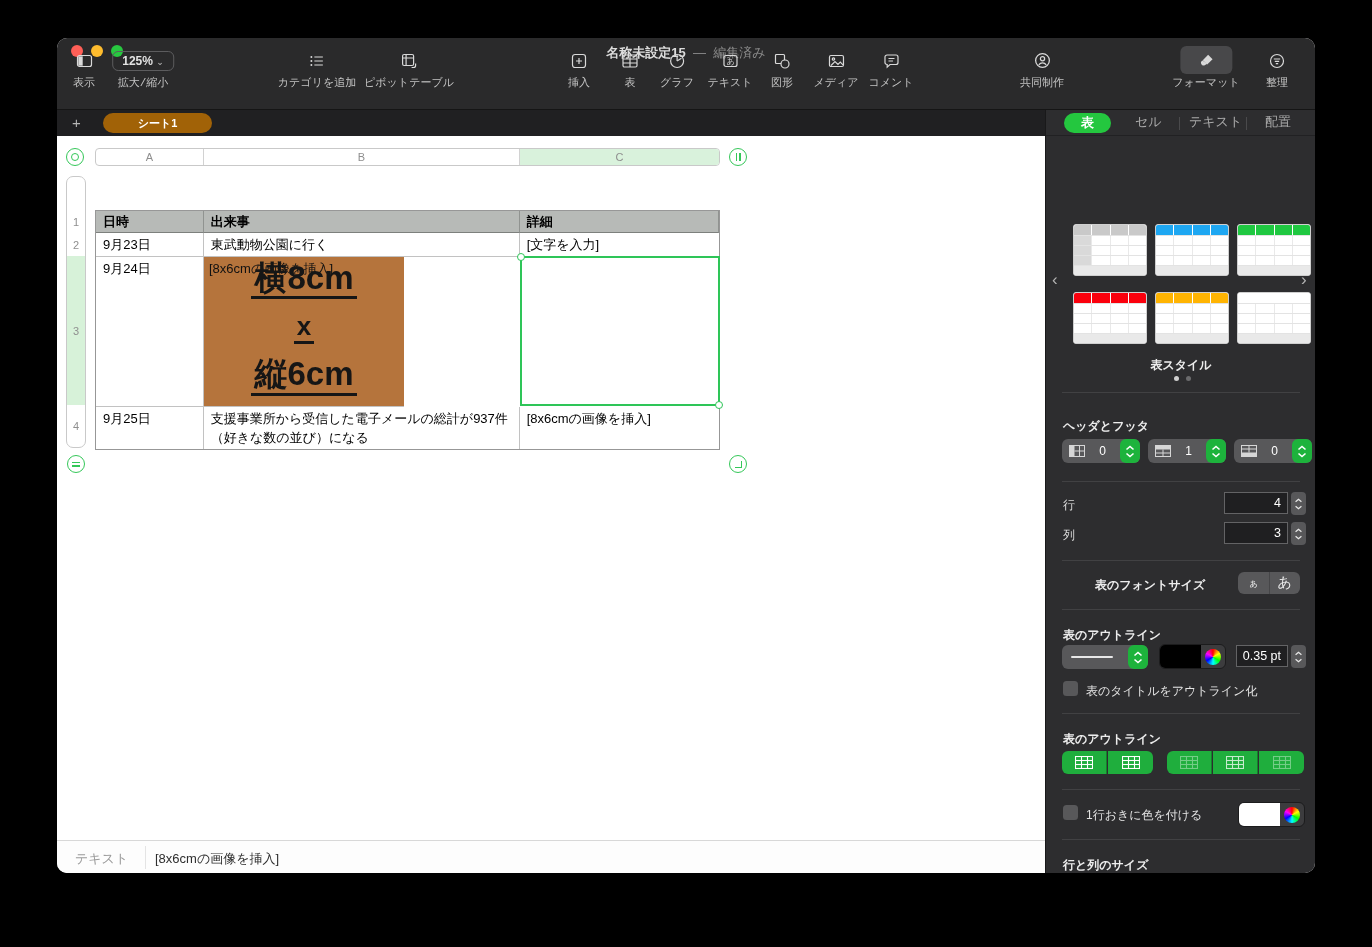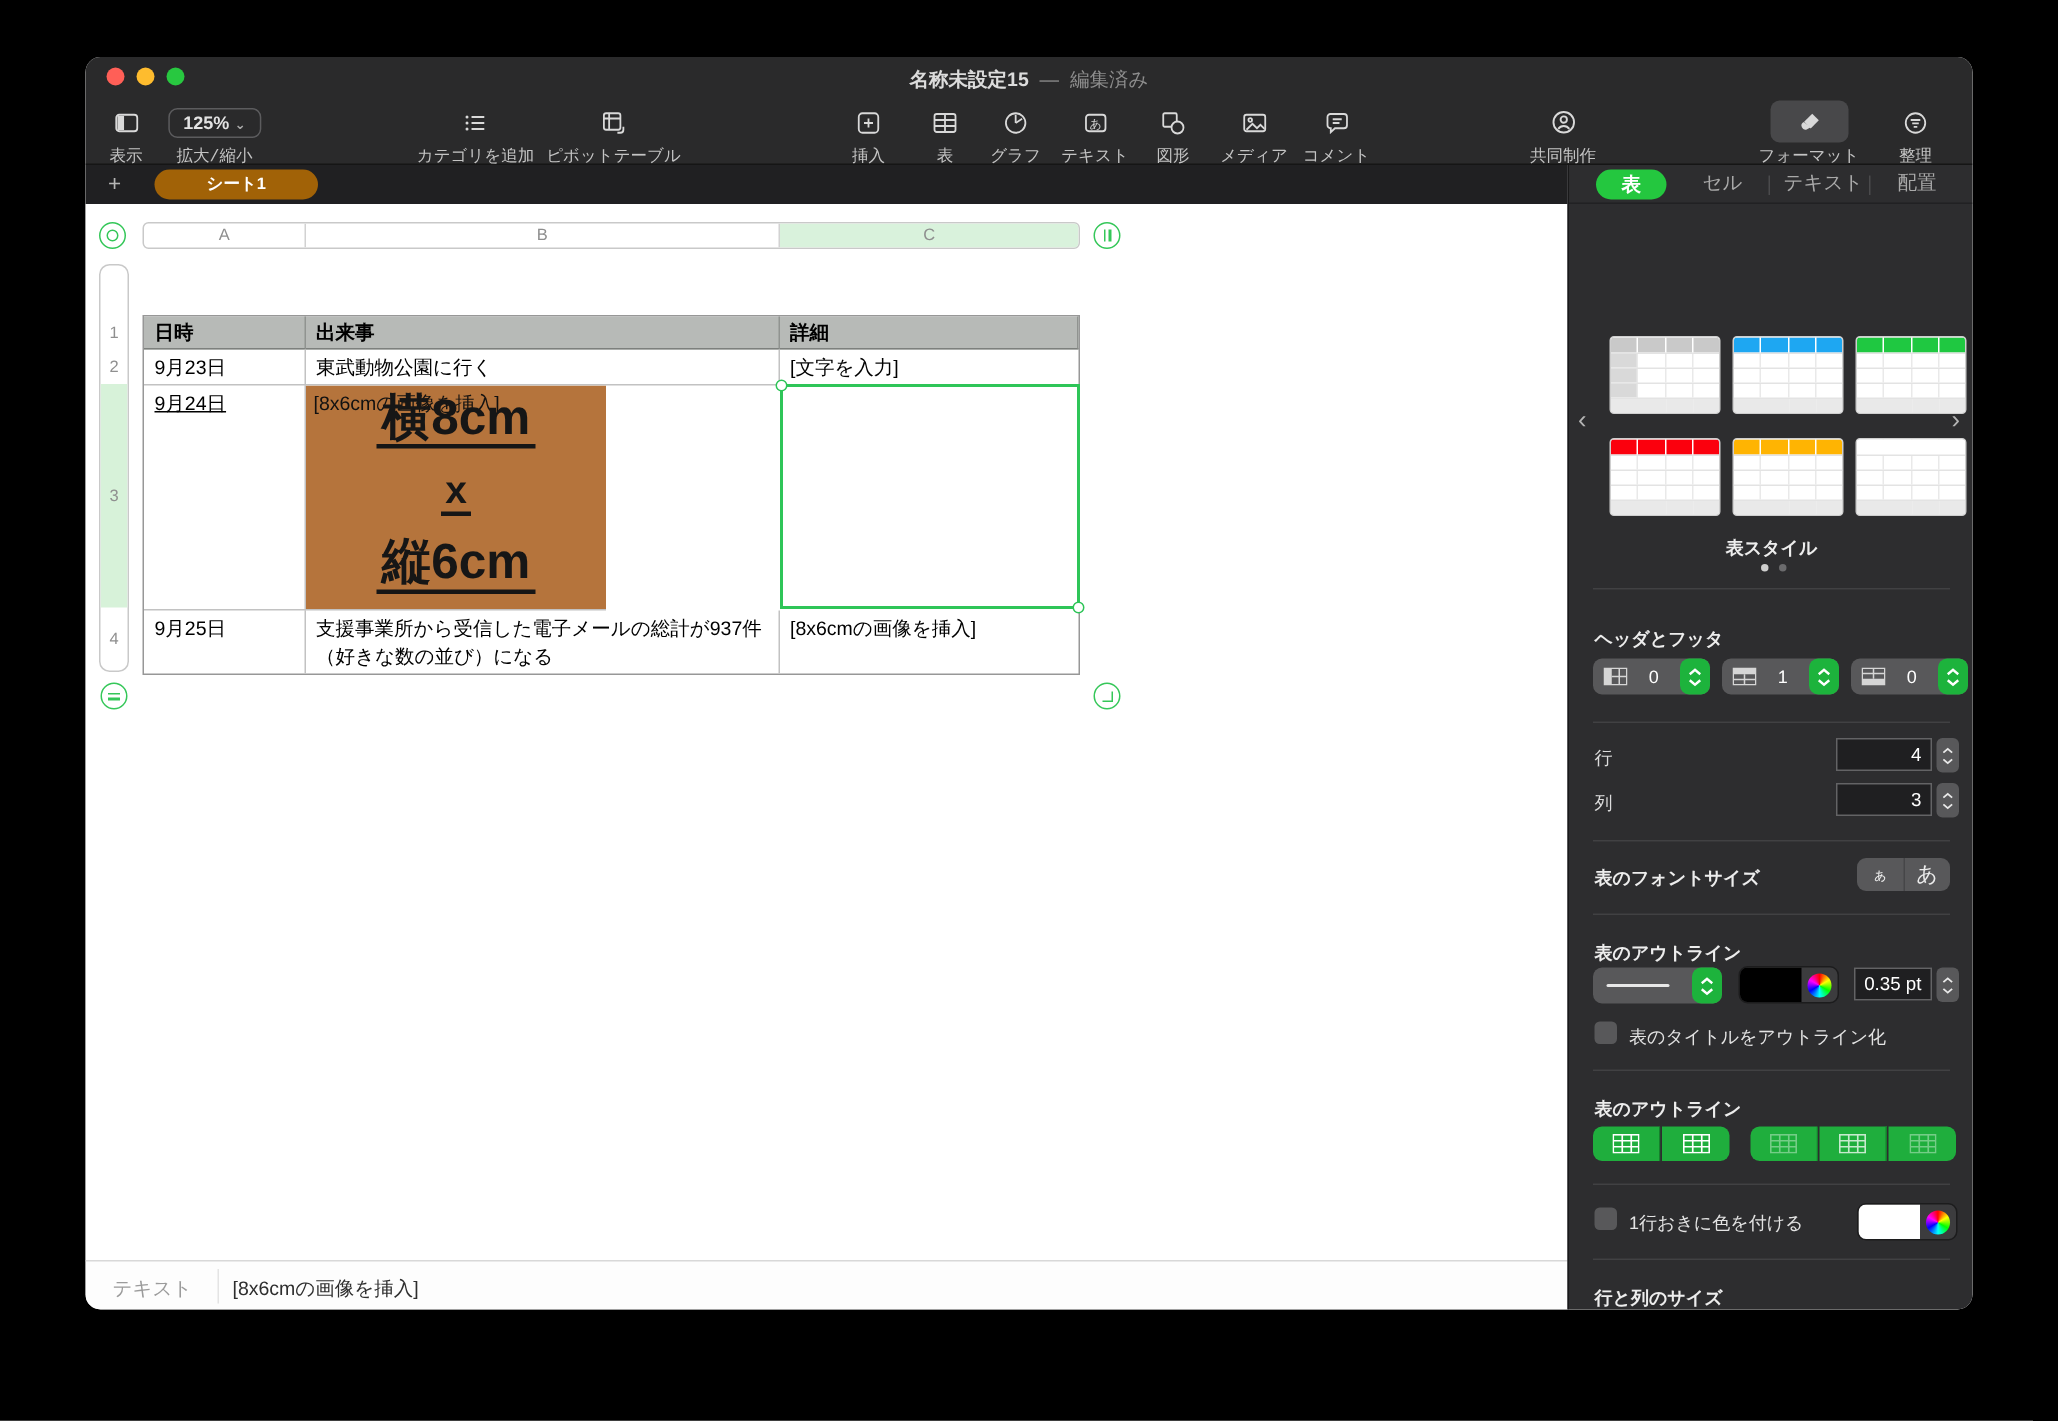--- a/index.html
+++ b/index.html
@@ -4,21 +4,21 @@
 <style>
   * { margin:0; padding:0; box-sizing:border-box; }
   html,body { width:1372px; height:947px; background:#000; font-family:"Liberation Sans","DejaVu Sans",sans-serif; }
   #window { position:absolute; left:57px; top:38px; width:1258px; height:835px; border-radius:10px; overflow:hidden; background:#fff; }
 
   
   #chrome { position:absolute; left:0; top:0; width:1258px; height:72px; background:#2a2a2b; border-bottom:1px solid #151515; }
   .tl { position:absolute; top:7px; width:12px; height:12px; border-radius:50%; }
   #win-title { position:absolute; top:6px; left:0; width:100%; text-align:center; font-size:13px; color:#dcdcdc; font-weight:bold; }
   #win-title .dim { color:#8d8d8d; font-weight:normal; }
-  .titem { position:absolute; top:32px; transform:translateX(-50%); text-align:center; color:#d4d4d4; }
+  .titem { position:absolute; top:11px; transform:translateX(-50%); text-align:center; color:#d4d4d4; }
   .ticon { height:23px; display:flex; align-items:center; justify-content:center; }
   .tlabel { font-size:11px; color:#c4c4c4; margin-top:3px; white-space:nowrap;font-family:Liberation Mono, monospace; }
   .ticon svg { stroke:#d9d9d9; fill:none; stroke-width:1.2; }
   .zoom-pill { border:1px solid #5c5c5e; border-radius:6px; padding:2px 9px; font-size:12px; color:#e3e3e3; font-weight:bold; }
   .fmt-hl { position:absolute; left:50%; transform:translateX(-50%); top:-3px; width:52px; height:28px; background:#48484a; border-radius:6px; z-index:0; }
   .ticon.z { position:relative; z-index:1; }
 
   
   #sheetbar { position:absolute; left:0; top:72px; width:988px; height:26px; background:#202022; }
   #add-sheet { position:absolute; left:15px; top:4px; color:#b5b5b5; font-size:15px; line-height:17px; }
@@ -312,21 +312,21 @@
       <div class="trow thead">
         <div class="tcell c0">日時</div>
         <div class="tcell c1">出来事</div>
         <div class="tcell c2">詳細</div>
       </div>
       <div class="trow" style="height:24px;">
         <div class="tcell c0">9月23日</div>
         <div class="tcell c1">東武動物公園に行く</div>
         <div class="tcell c2">[文字を入力]</div>
       </div>
-      <div class="trow" style="height:150px;text-decoration:underline;">
+      <div class="trow" style="height:150px;">
         <div class="tcell c0">9月24日</div>
         <div class="tcell c2" id="imgcell">
           <div id="orange-img" style="background: rgb(181, 116, 60);"></div>
           <div id="img-placeholder">[8x6cmの画像を挿入]</div>
           <div id="img-text">
             <span class="big">横8cm</span>
             <span class="mid">x</span>
             <span class="big">縦6cm</span>
           </div>
         </div>
@@ -643,21 +643,21 @@
         <svg width="9" height="5" viewBox="0 0 10 6">
           <path d="M1.5 4.5 L5 1.5 L8.5 4.5"></path>
         </svg>
         <svg width="9" height="5" viewBox="0 0 10 6">
           <path d="M1.5 1.5 L5 4.5 L8.5 1.5"></path>
         </svg>
       </div>
 
     <div class="sb-div" style="top:450px;"></div>
 
-    <div class="sb-label" style="top:467px;">表のフォントサイズ</div>
+    <div class="sb-label" style="top:467px;margin-left:32px;">表のフォントサイズ</div>
     <div class="seg" style="left:192px; top:462px;">
       <div>ぁ</div>
       <div>あ</div>
     </div>
 
     <div class="sb-div" style="top:499px;"></div>
 
     <div class="sb-label" style="top:517px;">表のアウトライン</div>
     <div class="line-dd" style="left:16px; top:535px;">
       <div class="ln"></div>

